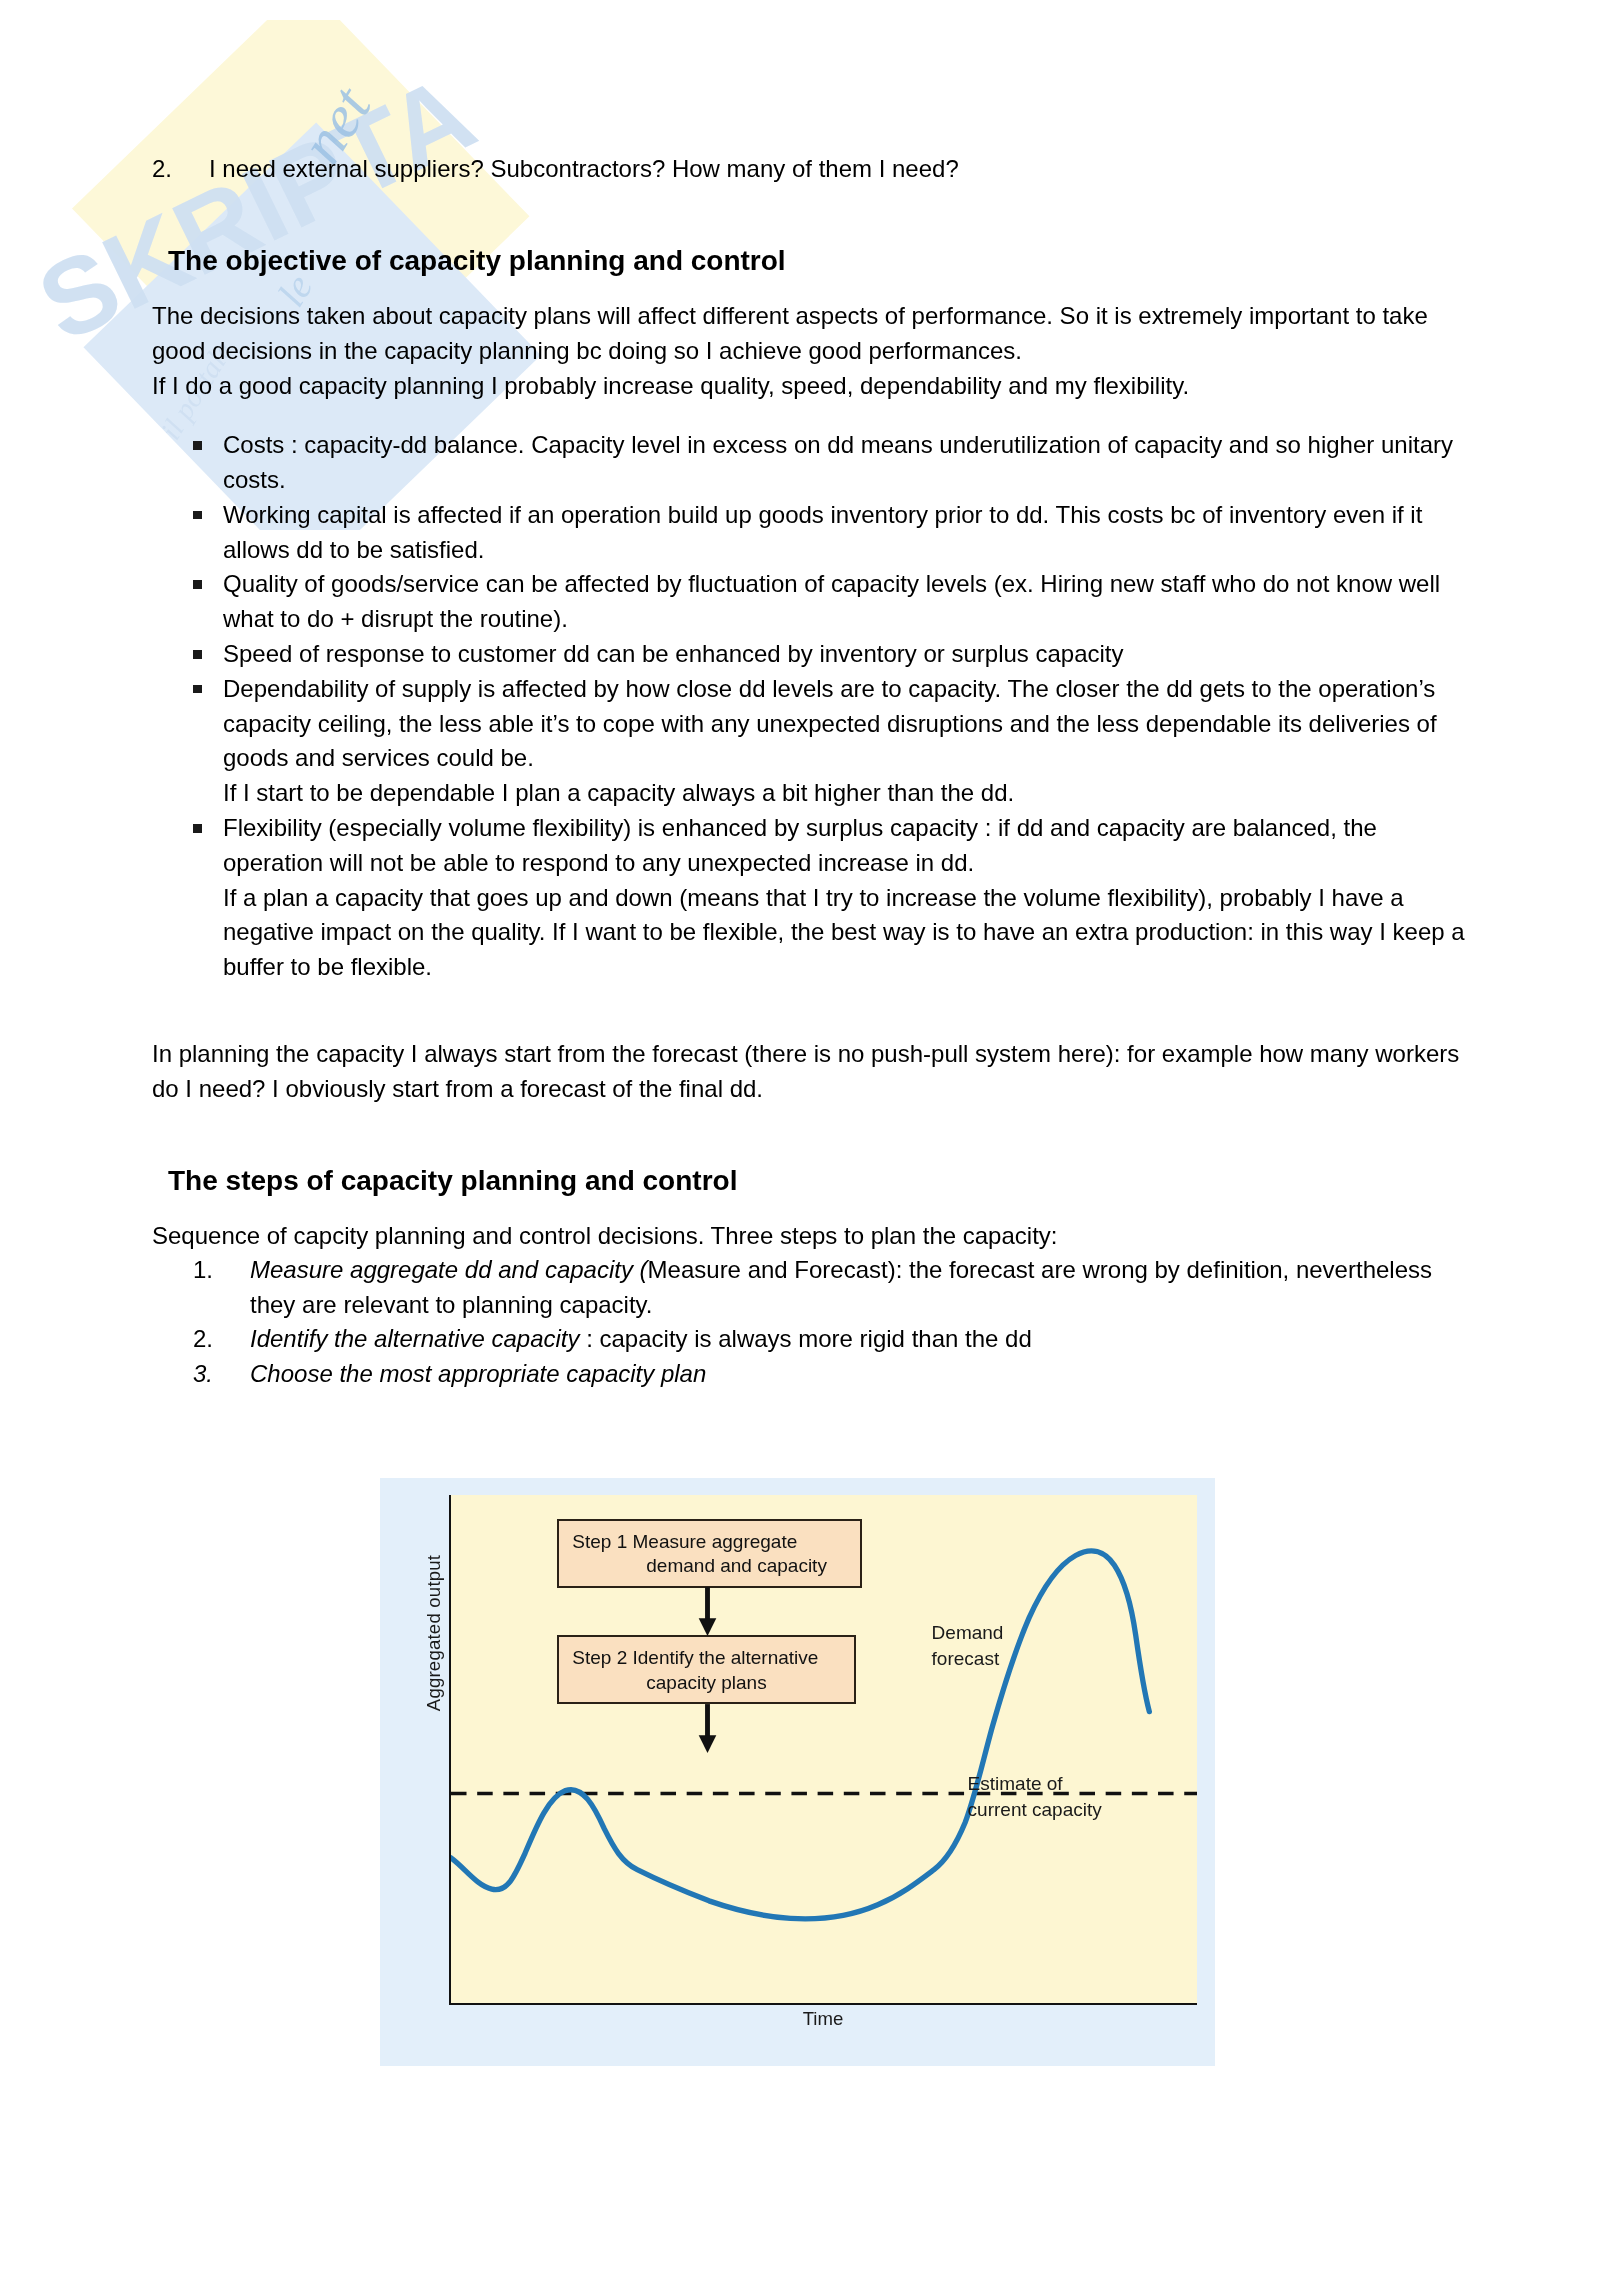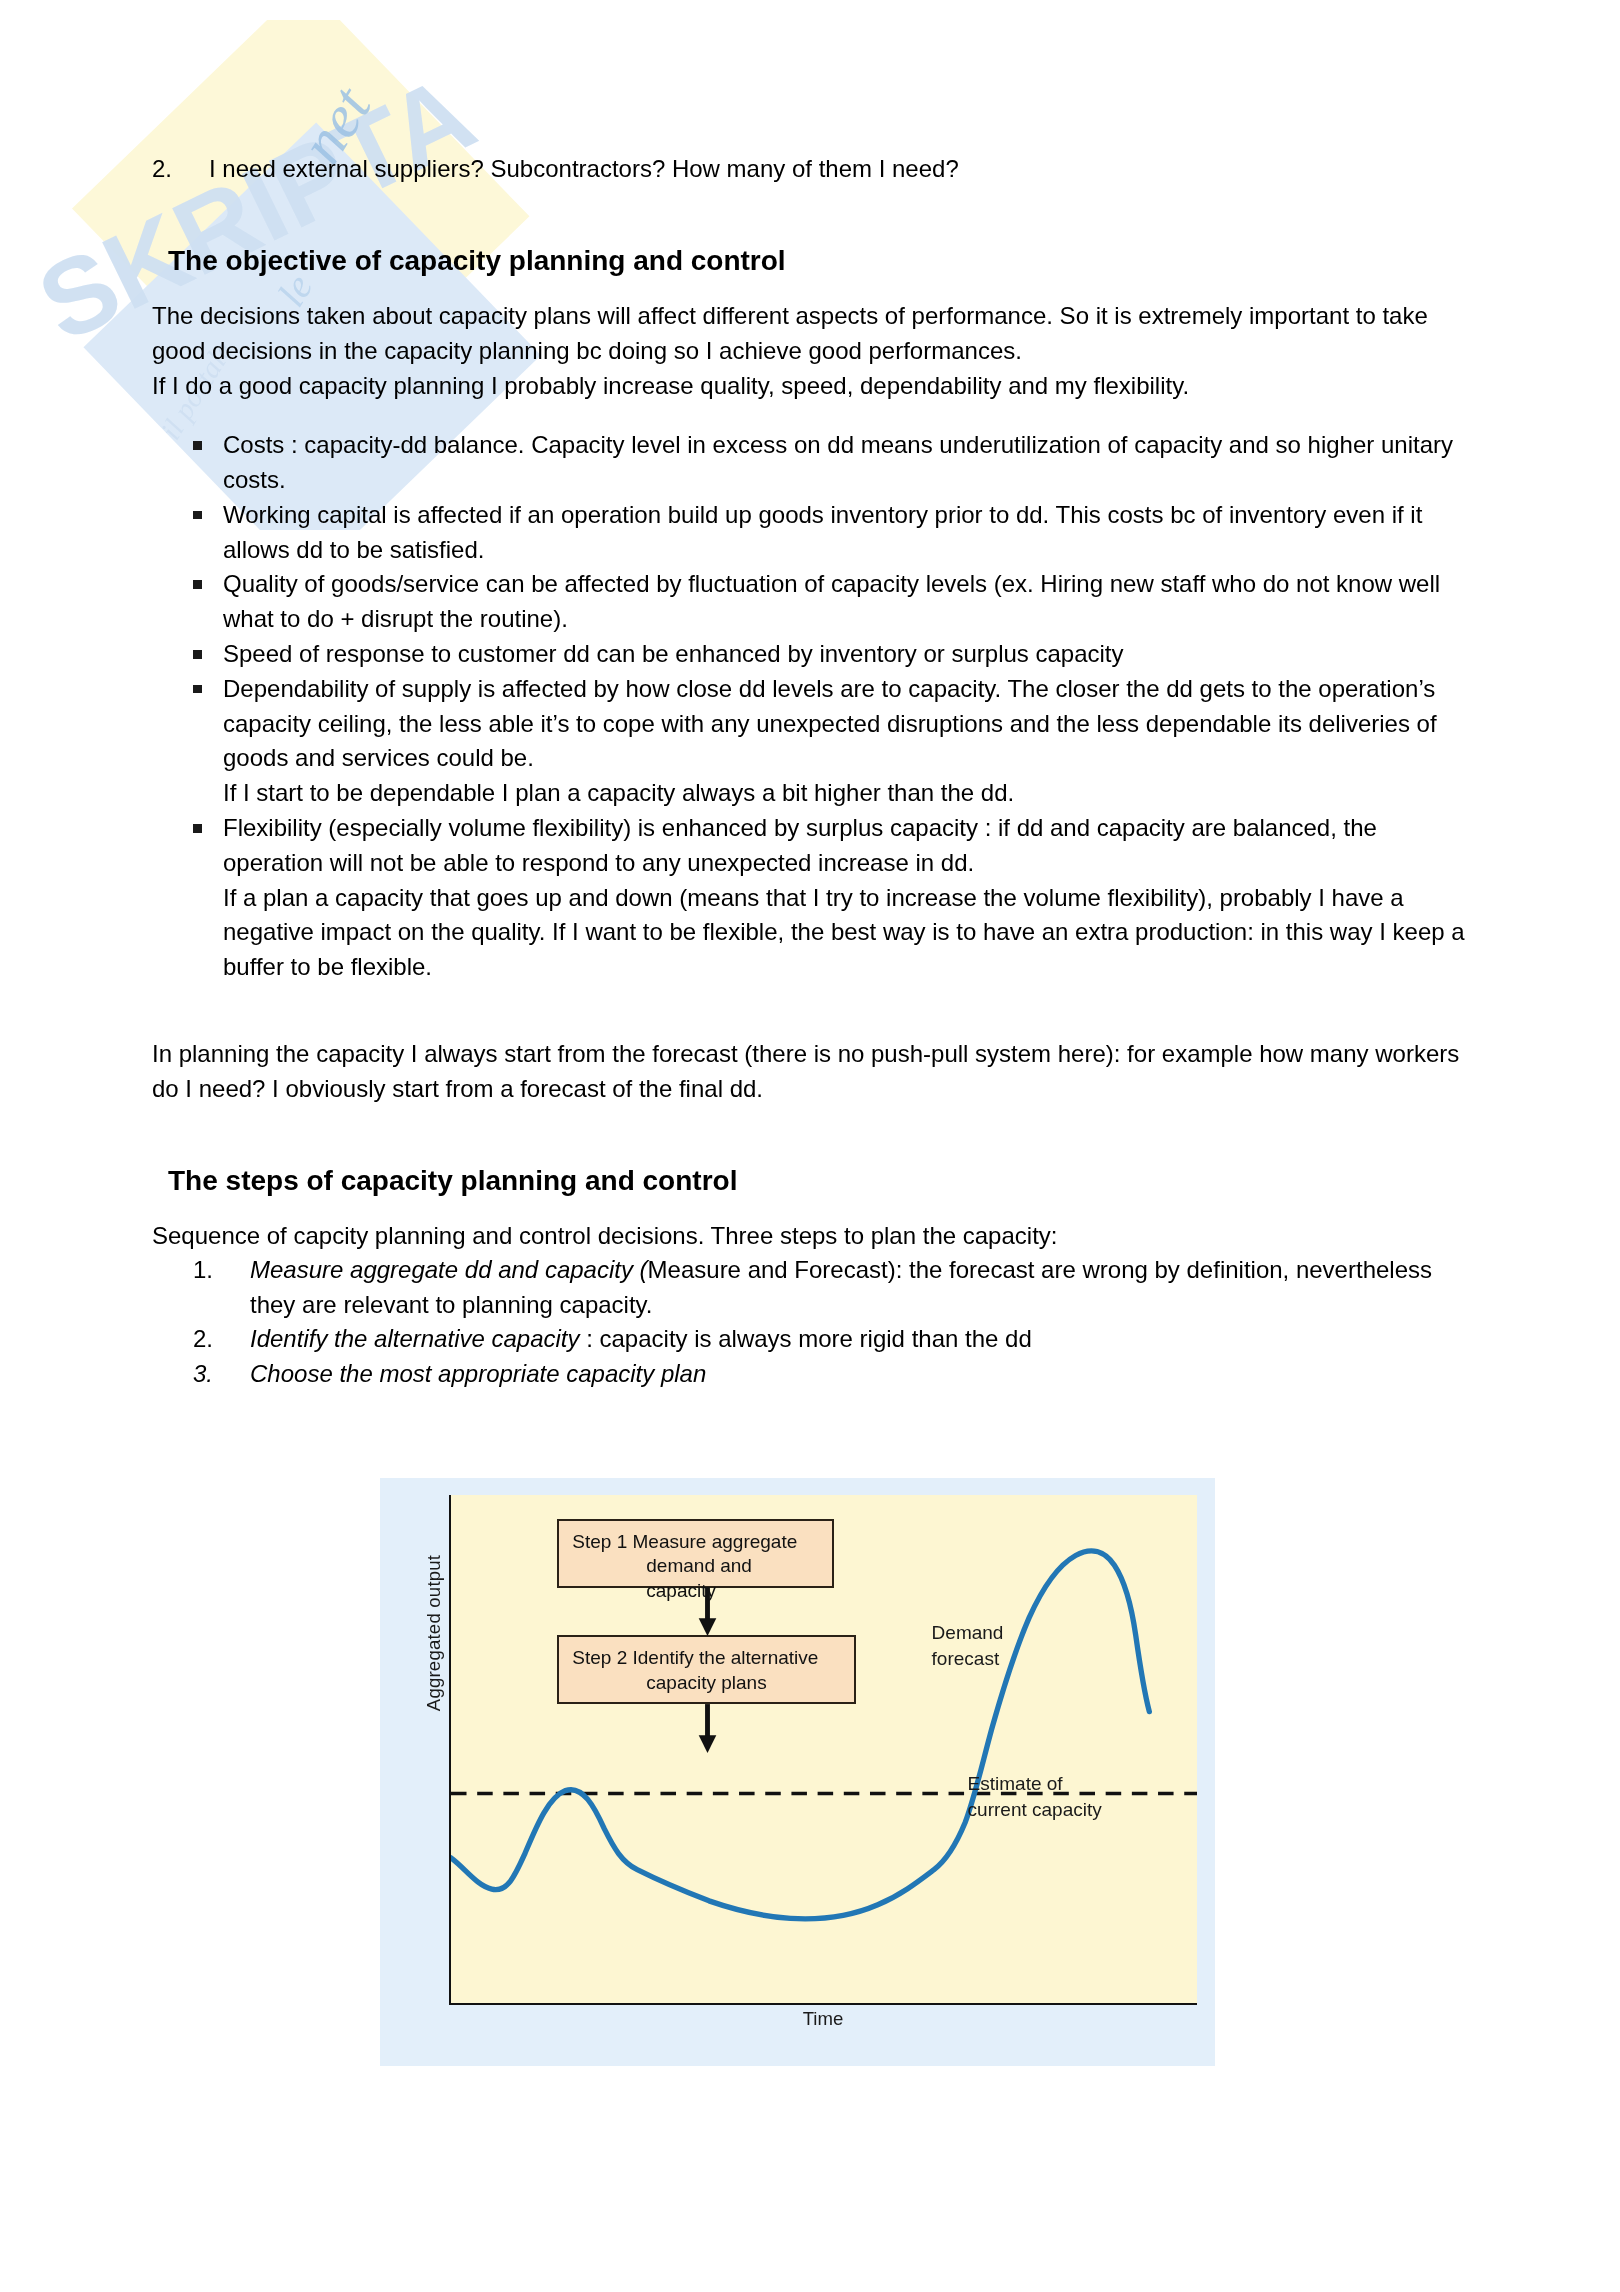--- a/index.html
+++ b/index.html
@@ -169,21 +169,21 @@
     background: #fae0c0;
     border: 2px solid #2a2116;
     box-sizing: border-box;
     font-size: 19px;
     line-height: 1.3;
     color: #111;
     padding: 8.8px 9.8px 8.8px 13.7px;
   }
   .step-box .lbl { display: inline-block; }
   .step-box .txt2 { display: block; margin-left: 74px; }
-  #box1 { left: 106px; top: 23.5px; width: 277px; height: 69px; }
+  #box1 { left: 106px; top: 23.5px; width: 305px; height: 69px; }
   #box2 { left: 106px; top: 140px; width: 299px; height: 69px; }
   #box3 { left: 106px; top: 257px; width: 299px; height: 69px; }
 
   .ann {
     position: absolute;
     font-size: 19px;
     line-height: 1.32;
     color: #1a1a1a;
   }
   #ann-demand { left: 481px; top: 125px; }

